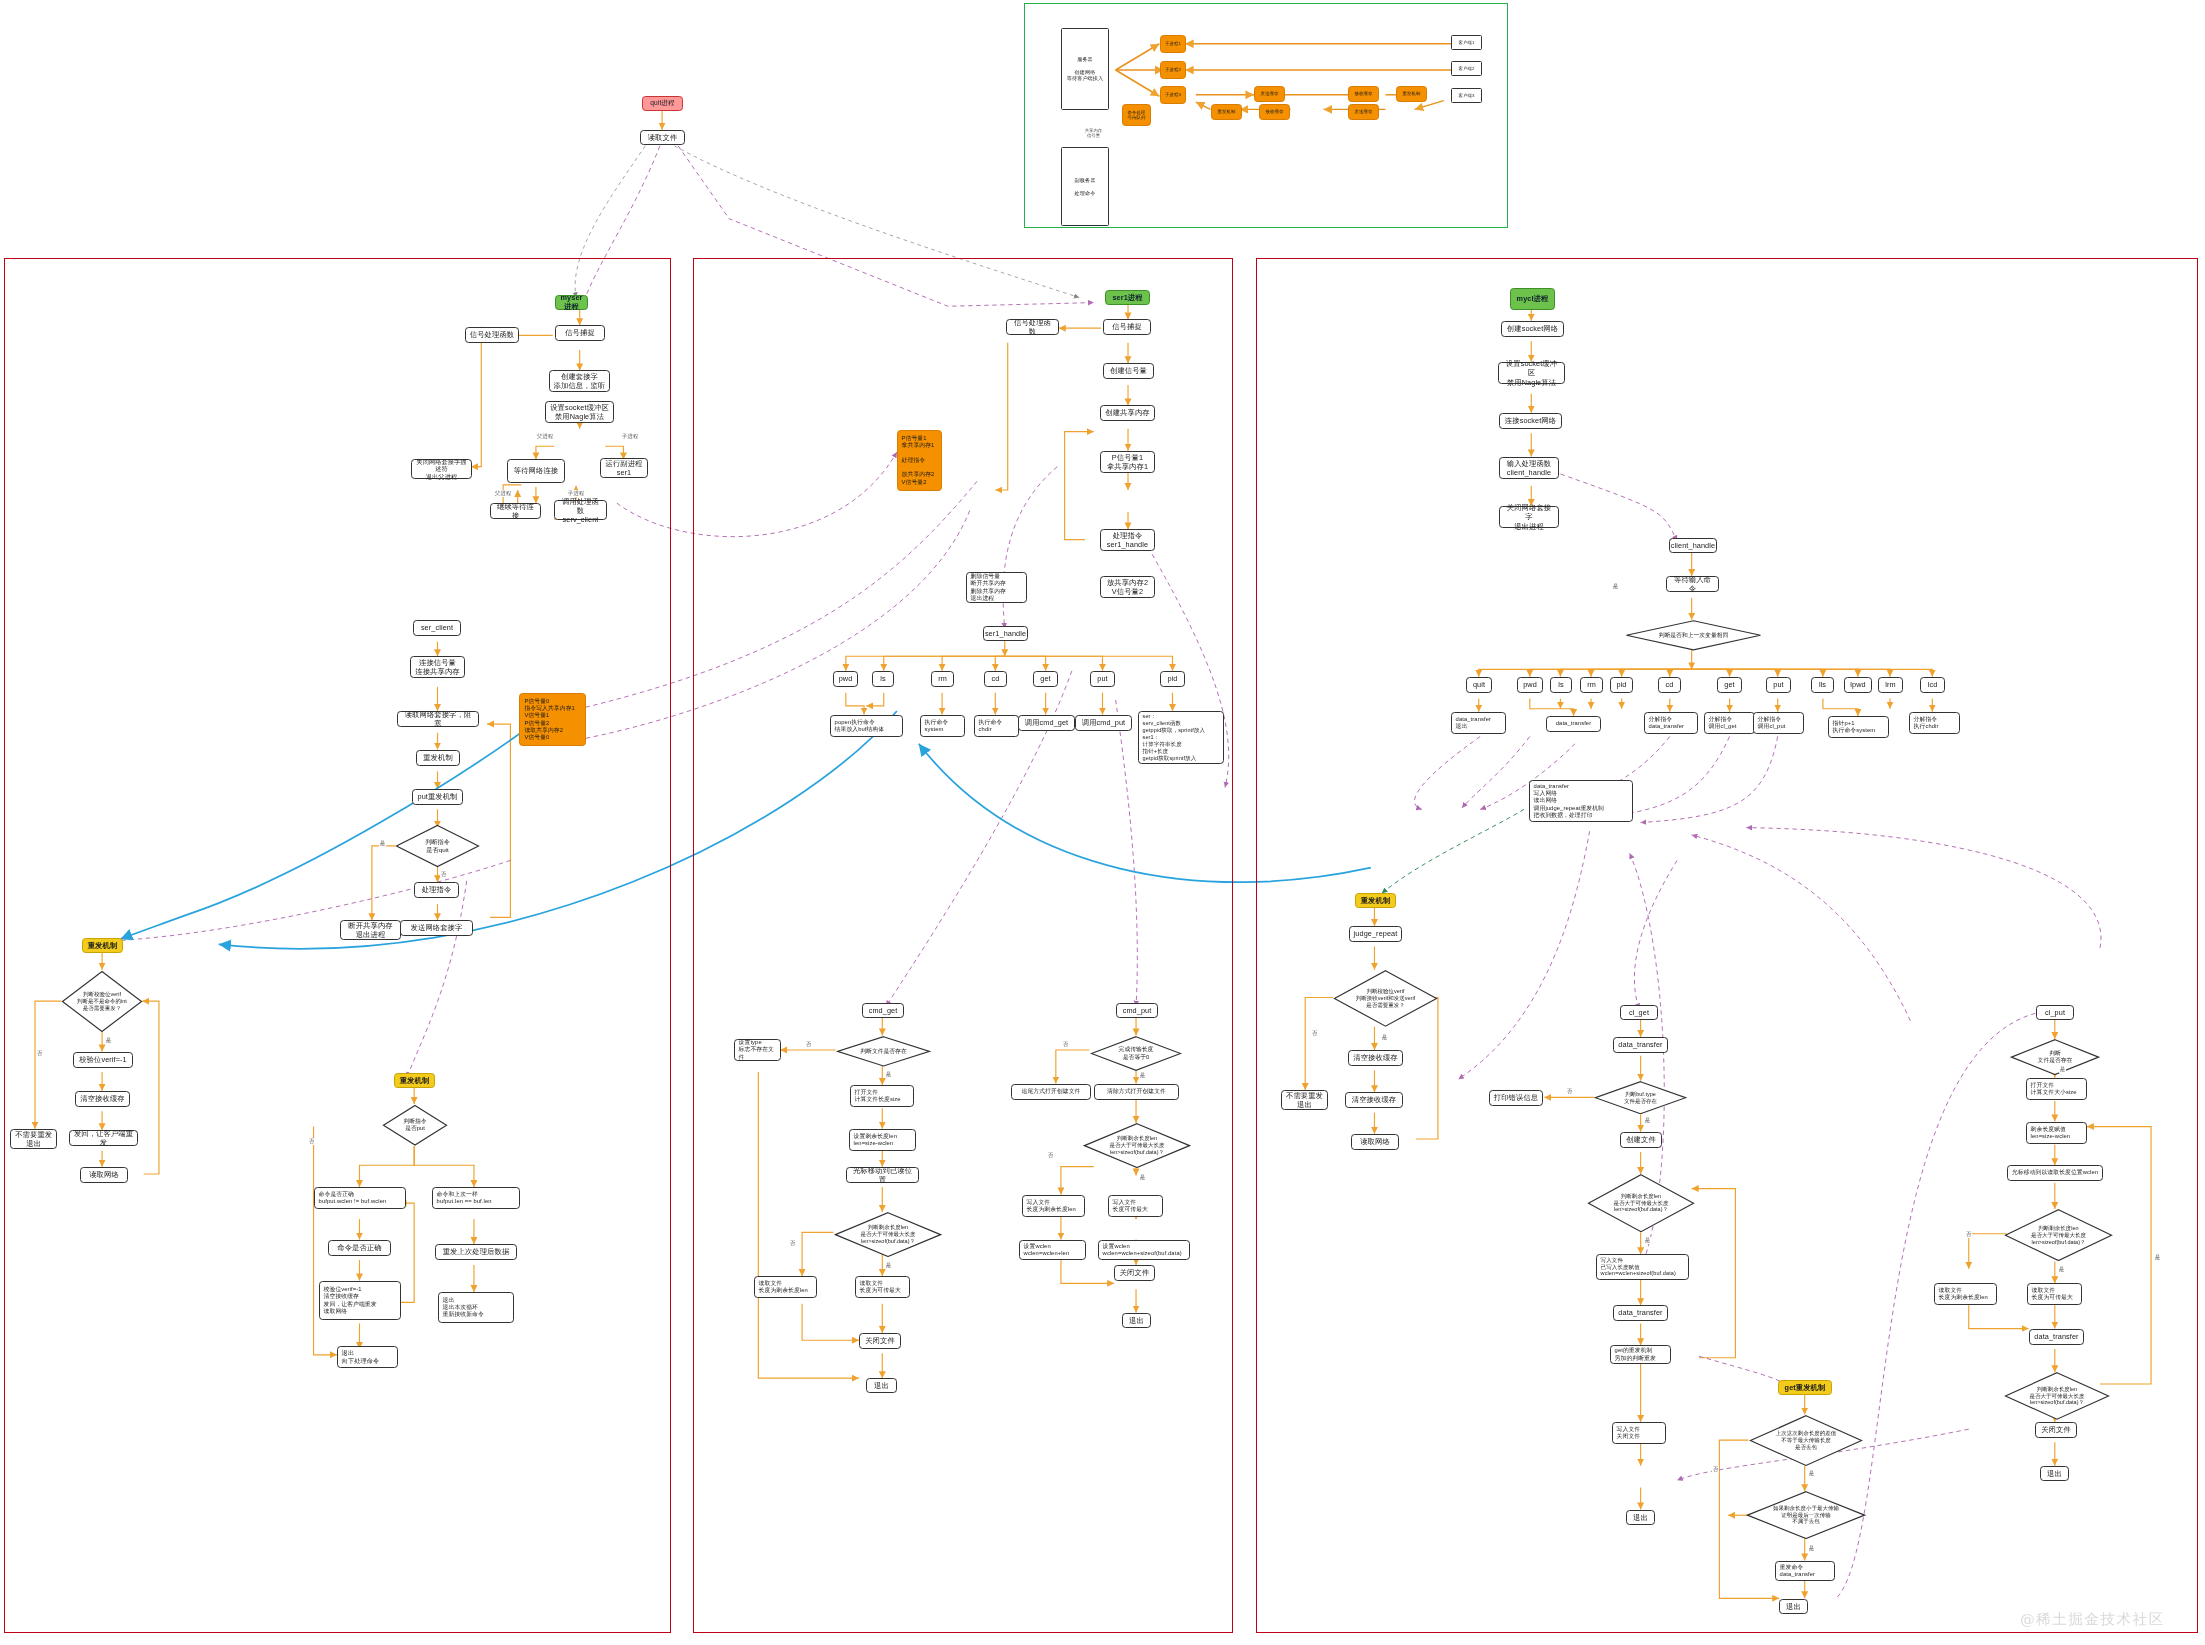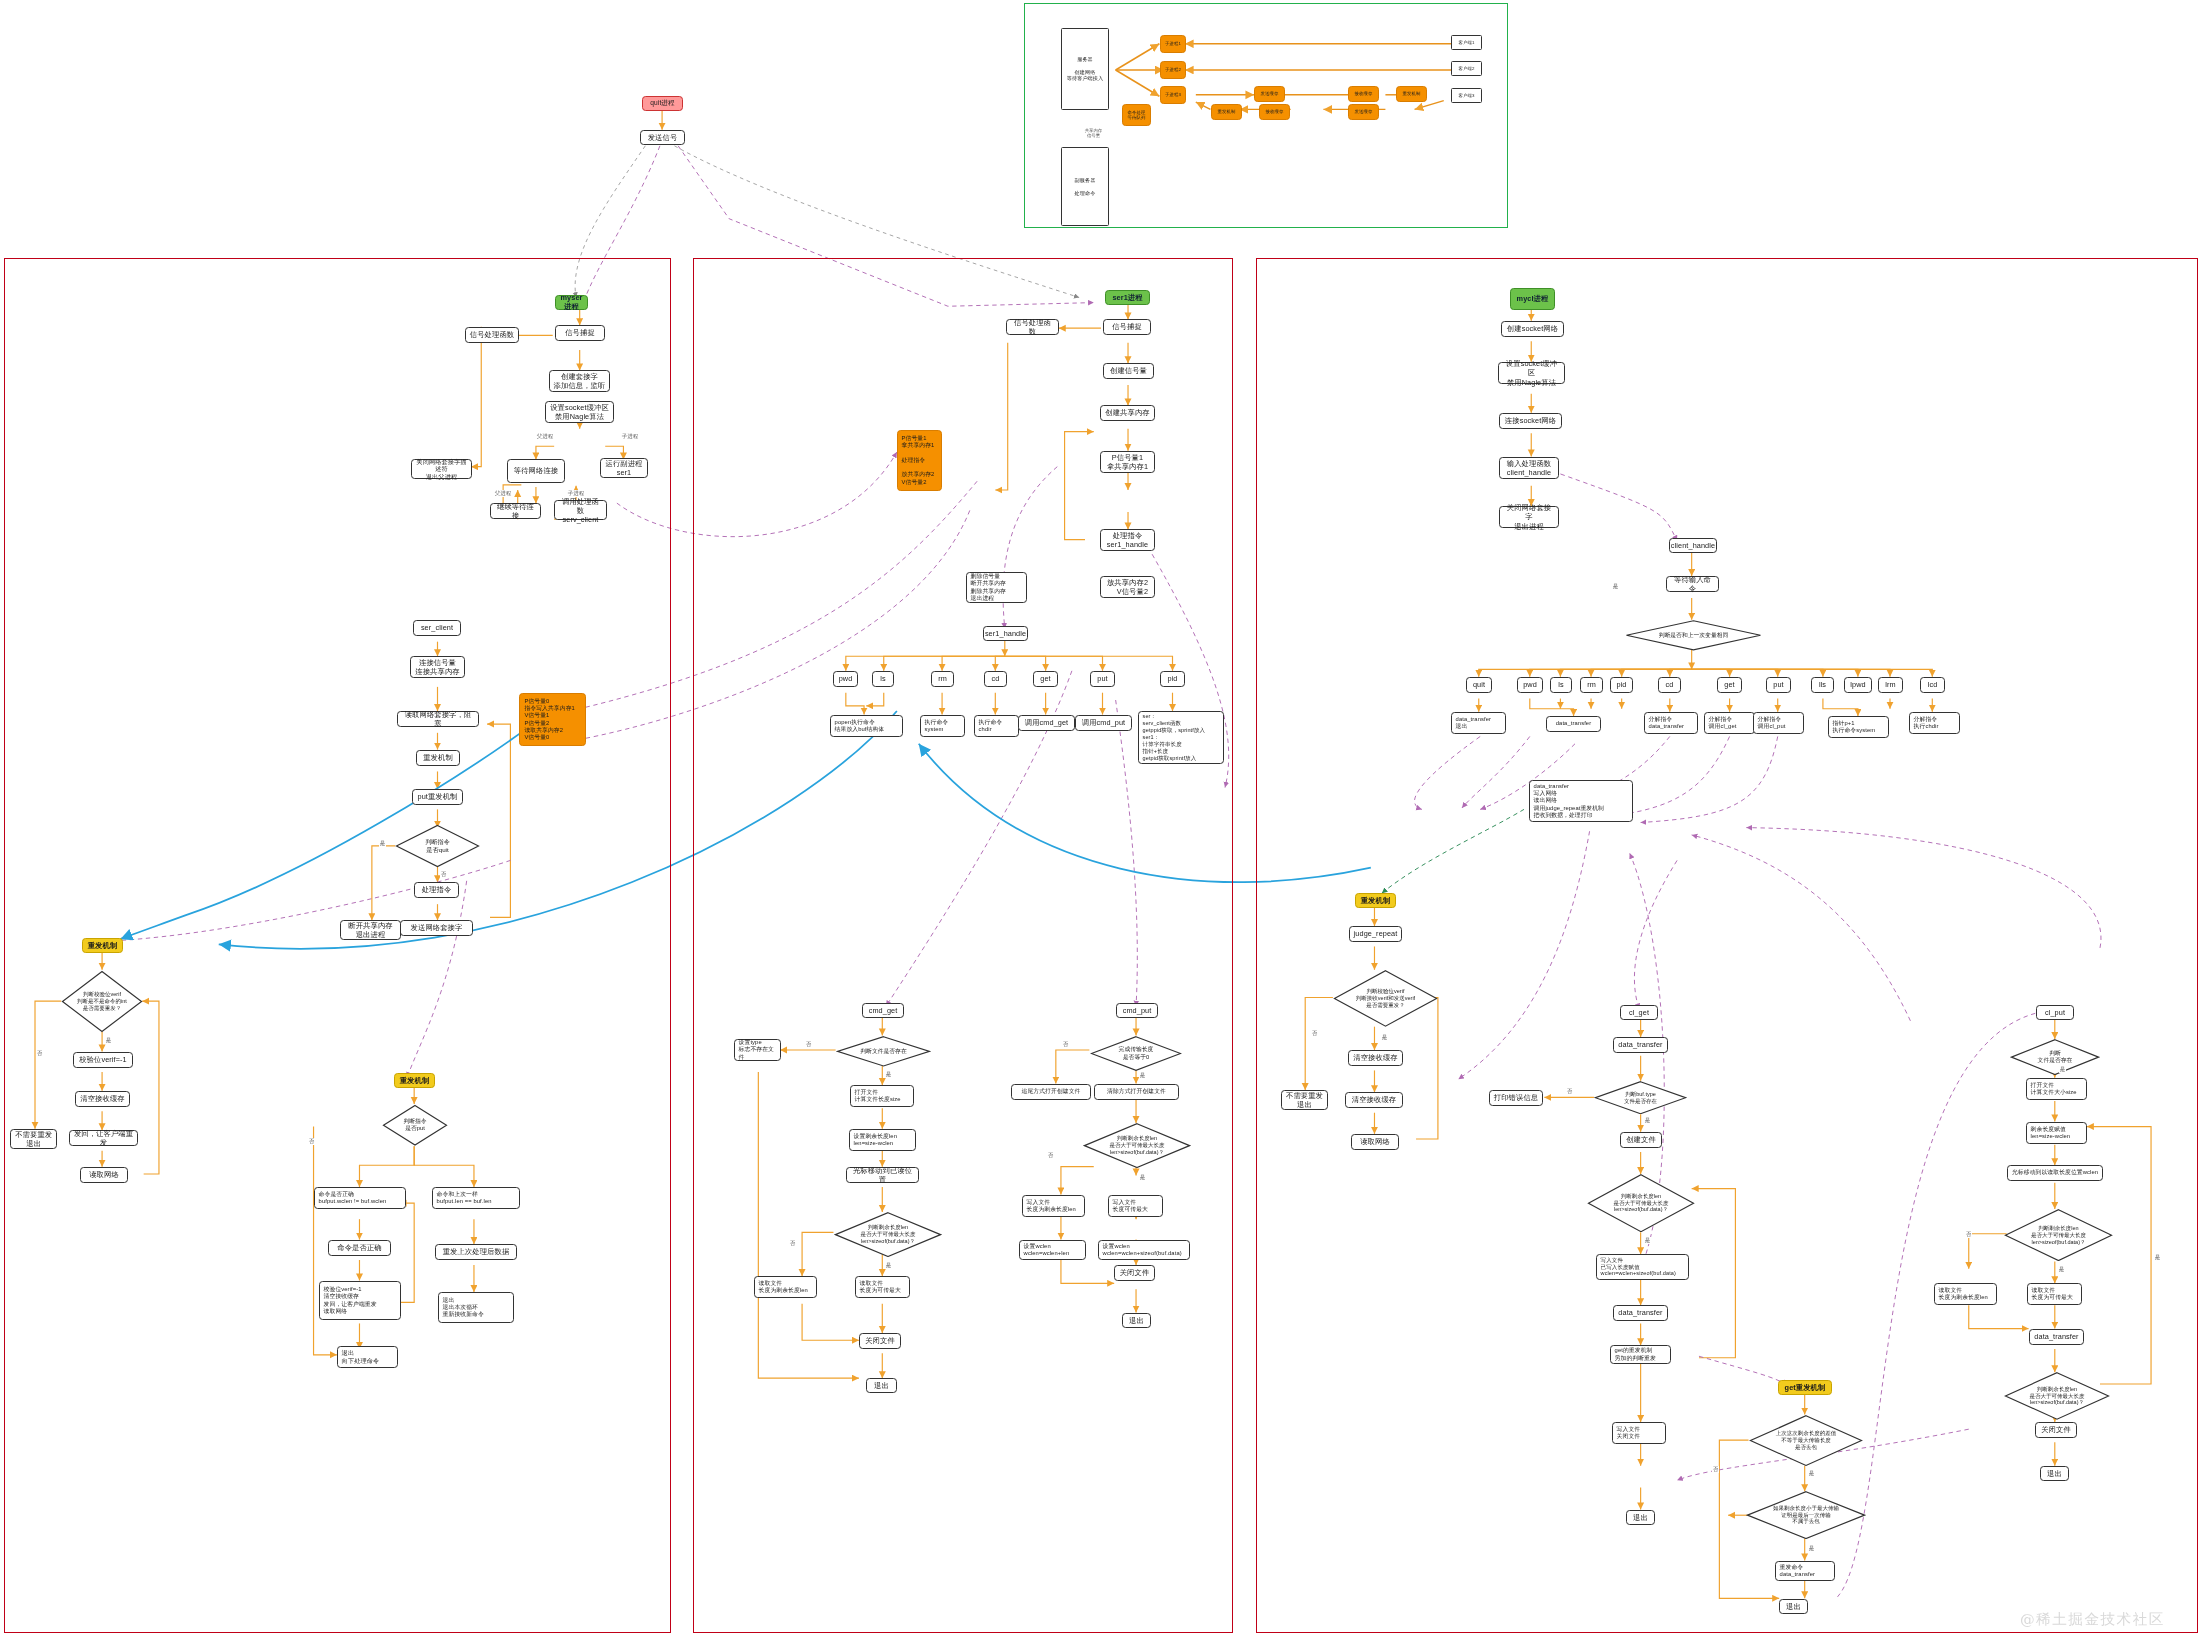--- a/index.html
+++ b/index.html
@@ -316,21 +316,21 @@
   <div class="node orange" style="left:1254px;top:86px;width:31px;height:16px;font-size:4.4px;">发送缓存</div>
   <div class="node orange" style="left:1348px;top:86px;width:31px;height:16px;font-size:4.4px;">接收缓存</div>
   <div class="node orange" style="left:1396px;top:86px;width:31px;height:16px;font-size:4.4px;">重发机制</div>
   <div class="node orange" style="left:1211px;top:104px;width:31px;height:16px;font-size:4.4px;">重发机制</div>
   <div class="node orange" style="left:1259px;top:104px;width:31px;height:16px;font-size:4.4px;">接收缓存</div>
   <div class="node orange" style="left:1348px;top:104px;width:31px;height:16px;font-size:4.4px;">发送缓存</div>
   <div class="elabel" style="left:1084px;top:128px;font-size:4.4px;white-space:pre-line;text-align:center;line-height:1.2;">共享内存
 信号量</div>
 
   <div class="node pink" style="left:642px;top:96px;width:41px;height:14.6px;font-size:6.6px;">quit进程</div>
-  <div class="node" style="left:640px;top:130px;width:45px;height:14.6px;">发送信号</div>
+  <div class="node" style="left:640px;top:130px;width:45px;height:14.6px;">读取文件</div>
 
   <div class="panel" style="left:4.4px;top:258px;width:667px;height:1375px;"></div>
 
   <div class="node green" style="left:555px;top:295px;width:33px;height:14.6px;">myser进程</div>
   <div class="node" style="left:555px;top:325px;width:50px;height:16px;">信号捕捉</div>
   <div class="node" style="left:465px;top:327px;width:54px;height:16px;">信号处理函数</div>
   <div class="node" style="left:549px;top:370px;width:61px;height:22px;">创建套接字
 添加信息，监听</div>
   <div class="node" style="left:545px;top:401px;width:69px;height:22px;">设置socket缓冲区
 禁用Nagle算法</div>
@@ -422,21 +422,21 @@
 
   <div class="node green" style="left:1105px;top:290px;width:45px;height:14.6px;">ser1进程</div>
   <div class="node" style="left:1103px;top:319px;width:48px;height:16px;">信号捕捉</div>
   <div class="node" style="left:1006px;top:319px;width:53px;height:16px;">信号处理函数</div>
   <div class="node" style="left:1103px;top:363px;width:51px;height:16px;">创建信号量</div>
   <div class="node" style="left:1100px;top:405px;width:55px;height:16px;">创建共享内存</div>
   <div class="node" style="left:1100px;top:451px;width:55px;height:22px;">P信号量1
 拿共享内存1</div>
   <div class="node" style="left:1100px;top:529px;width:55px;height:22px;">处理指令
 ser1_handle</div>
-  <div class="node" style="left:1100px;top:576px;width:55px;height:22px;text-align:right;">放共享内存2
+  <div class="node" style="left:1100px;top:576px;width:55px;height:22px;">放共享内存2
 V信号量2</div>
   <div class="node lft" style="left:966px;top:572px;width:61px;height:31px;font-size:5.8px;">删除信号量
 断开共享内存
 删除共享内存
 退出进程</div>
   <div class="node orange lft" style="left:897px;top:430px;width:45px;height:61px;font-size:5.8px;padding:2.9px 3.6px;">P信号量1
 拿共享内存1
 
 处理指令
 

